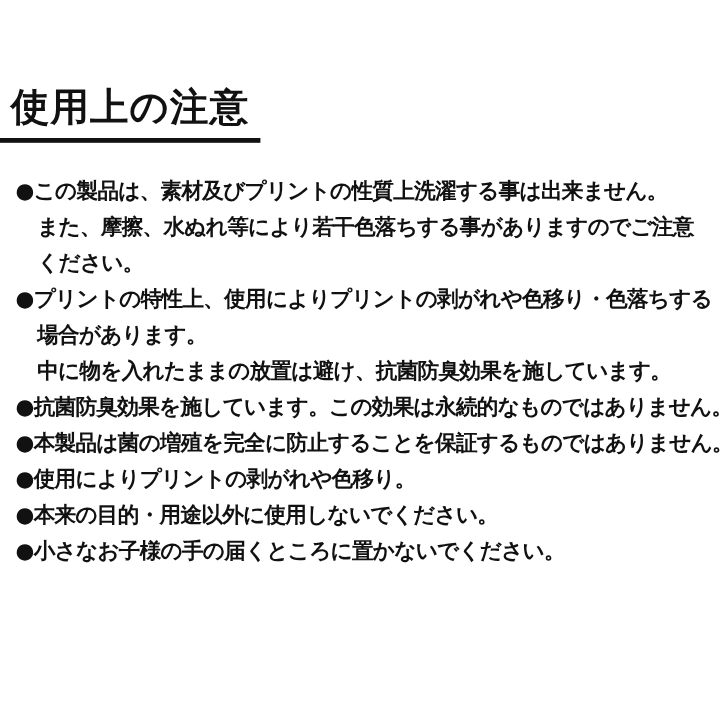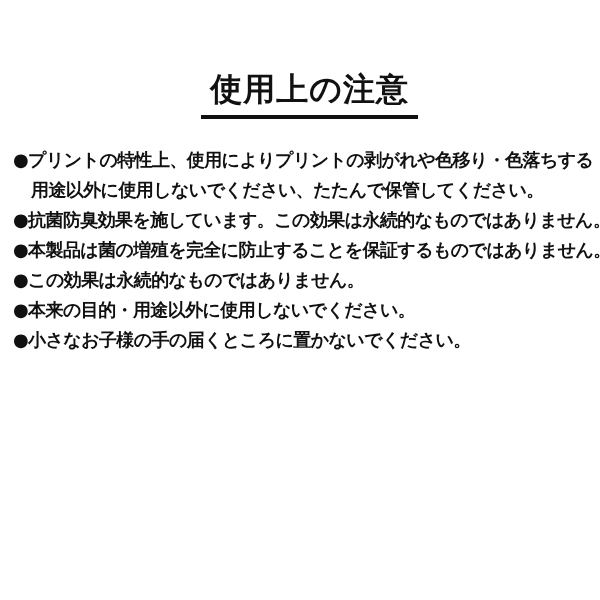--- a/index.html
+++ b/index.html
@@ -14,23 +14,21 @@
     font-family: "DejaVu Sans", "Liberation Sans", sans-serif;
   }
   .page {
     box-sizing: border-box;
     width: 600px;
     height: 600px;
     padding-top: 70px;
     color: #111111;
   }
   .title-row {
-    text-align: center;
     margin: 0 4px 26px 0;
-    padding-left: 23px;
   }
   .title {
     display: inline-block;
     margin: 0;
     font-size: 32px;
     font-weight: 700;
     line-height: 1.2;
     letter-spacing: 1px;
     color: #111111;
     border-bottom: 4px solid #111111;
@@ -59,39 +57,45 @@
 <body>
 
 <div class="page">
 
   <div class="title-row">
     <h1 class="title">使用上の注意</h1>
   </div>
 
   <div class="notes">
 
+    <div class="note">
+      <div class="line first">●この製品は、素材及びプリントの性質上洗濯する事は出来ません。</div>
+      <div class="line cont">また、摩擦、水ぬれ等により若干色落ちする事がありますのでご注意</div>
+      <div class="line cont">ください。</div>
+    </div>
 
     <div class="note">
       <div class="line first">●プリントの特性上、使用によりプリントの剥がれや色移り・色落ちする</div>
+      <div class="line cont">場合があります。</div>
     </div>
 
     <div class="note">
-      <div class="line cont">用途以外に使用しないでください、たたんで保管してください。</div>
+      <div class="line cont">中に物を入れたままの放置は避け、抗菌防臭効果を施しています。</div>
     </div>
 
     <div class="note">
       <div class="line first">●抗菌防臭効果を施しています。この効果は永続的なものではありません。</div>
     </div>
 
     <div class="note">
       <div class="line first">●本製品は菌の増殖を完全に防止することを保証するものではありません。</div>
     </div>
 
     <div class="note">
-      <div class="line first">●この効果は永続的なものではありません。</div>
+      <div class="line first">●使用によりプリントの剥がれや色移り。</div>
     </div>
 
 
     <div class="note">
       <div class="line first">●本来の目的・用途以外に使用しないでください。</div>
     </div>
 
     <div class="note">
       <div class="line first">●小さなお子様の手の届くところに置かないでください。</div>
     </div>

